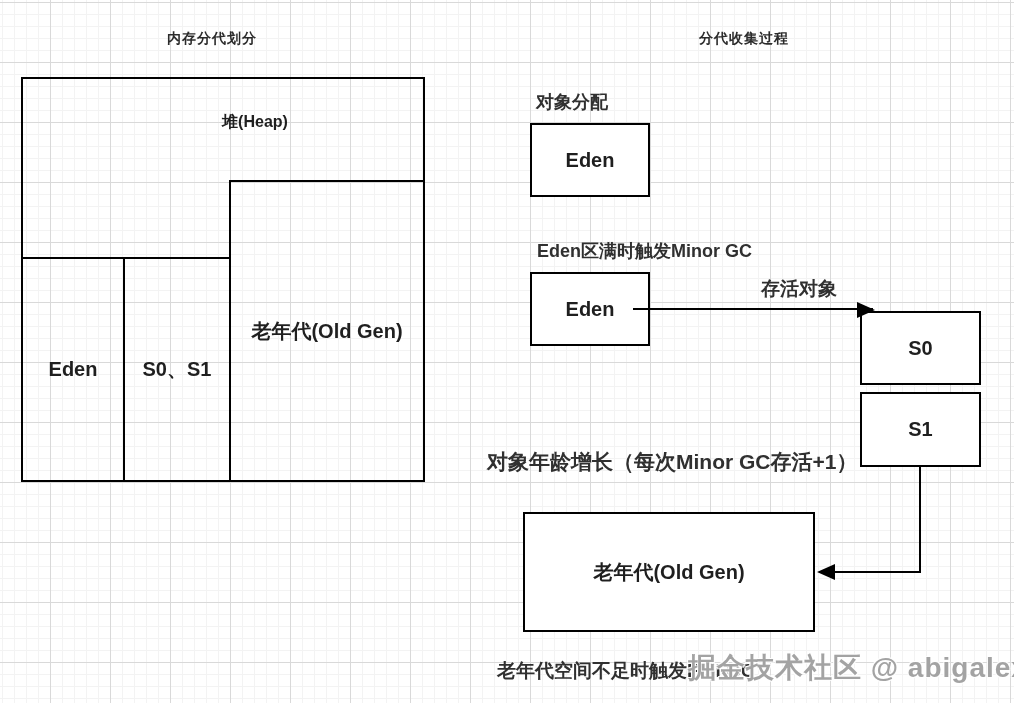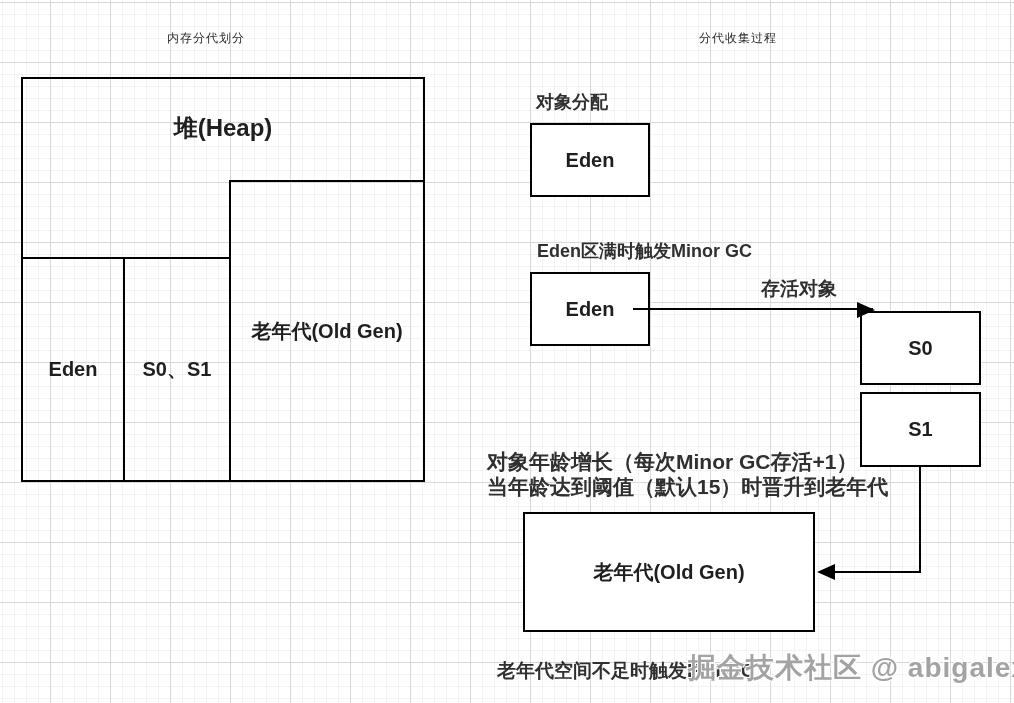--- a/index.html
+++ b/index.html
@@ -20,38 +20,38 @@
   }
   .box{
     position:absolute;
     border:2px solid #000;
     background:#fff;
     box-sizing:border-box;
     display:flex;align-items:center;justify-content:center;
     font-weight:bold;font-size:20px;color:#1f1f1f;
   }
   .box.open{background:transparent;}
-  .title{position:absolute;font-weight:normal;font-size:12px;color:#2b2b2b;letter-spacing:1px;}
+  .title{position:absolute;font-weight:bold;font-size:14px;color:#2b2b2b;letter-spacing:1px;}
   .caption{position:absolute;font-weight:bold;font-size:18px;color:#303030;}
   .caption.small{font-size:21px;line-height:25px;}
   .hline{position:absolute;height:2px;background:#000;z-index:3;}
   .vline{position:absolute;width:2px;background:#000;z-index:3;}
   .arrowhead-right{
     position:absolute;width:0;height:0;z-index:4;
     border-top:8px solid transparent;border-bottom:8px solid transparent;
     border-left:18px solid #000;
   }
   .arrowhead-left{
     position:absolute;width:0;height:0;z-index:4;
     border-top:8px solid transparent;border-bottom:8px solid transparent;
     border-right:18px solid #000;
   }
   .heap-label{
     position:absolute;left:21px;top:112px;width:404px;
-    text-align:center;font-weight:bold;font-size:24px;color:#1f1f1f;
+    text-align:center;font-weight:bold;font-size:16px;color:#1f1f1f;padding-left:32px;
   }
   .watermark{
     position:absolute;left:688px;top:649px;z-index:6;
     font-weight:bold;font-size:28px;letter-spacing:1px;
     color:rgba(143,143,143,0.82);
     text-shadow:-1px -1px 0 rgba(255,255,255,0.9),1px -1px 0 rgba(255,255,255,0.9),
                 -1px 1px 0 rgba(255,255,255,0.9),1px 1px 0 rgba(255,255,255,0.9);
     white-space:nowrap;
   }
 </style>
@@ -99,21 +99,20 @@
   <div class="box" style="left:860px;top:273px;width:121px;height:74px;margin-top:38px;">
     <span>S0</span>
   </div>
 
   <div class="box" style="left:860px;top:392px;width:121px;height:75px;">
     <span>S1</span>
   </div>
 
   <div class="caption small" style="left:487px;top:449px;">
     <div>对象年龄增长（每次Minor GC存活+1）</div>
-    <div>当年龄达到阈值（默认15）时晋升到老年代</div>
   </div>
 
   <div class="vline" style="left:919px;top:467px;height:106px;"></div>
   <div class="hline" style="left:819px;top:571px;width:102px;"></div>
   <div class="arrowhead-left" style="left:817px;top:564px;"></div>
 
   <div class="box" style="left:523px;top:512px;width:292px;height:120px;">
     <span>老年代(Old Gen)</span>
   </div>
 

